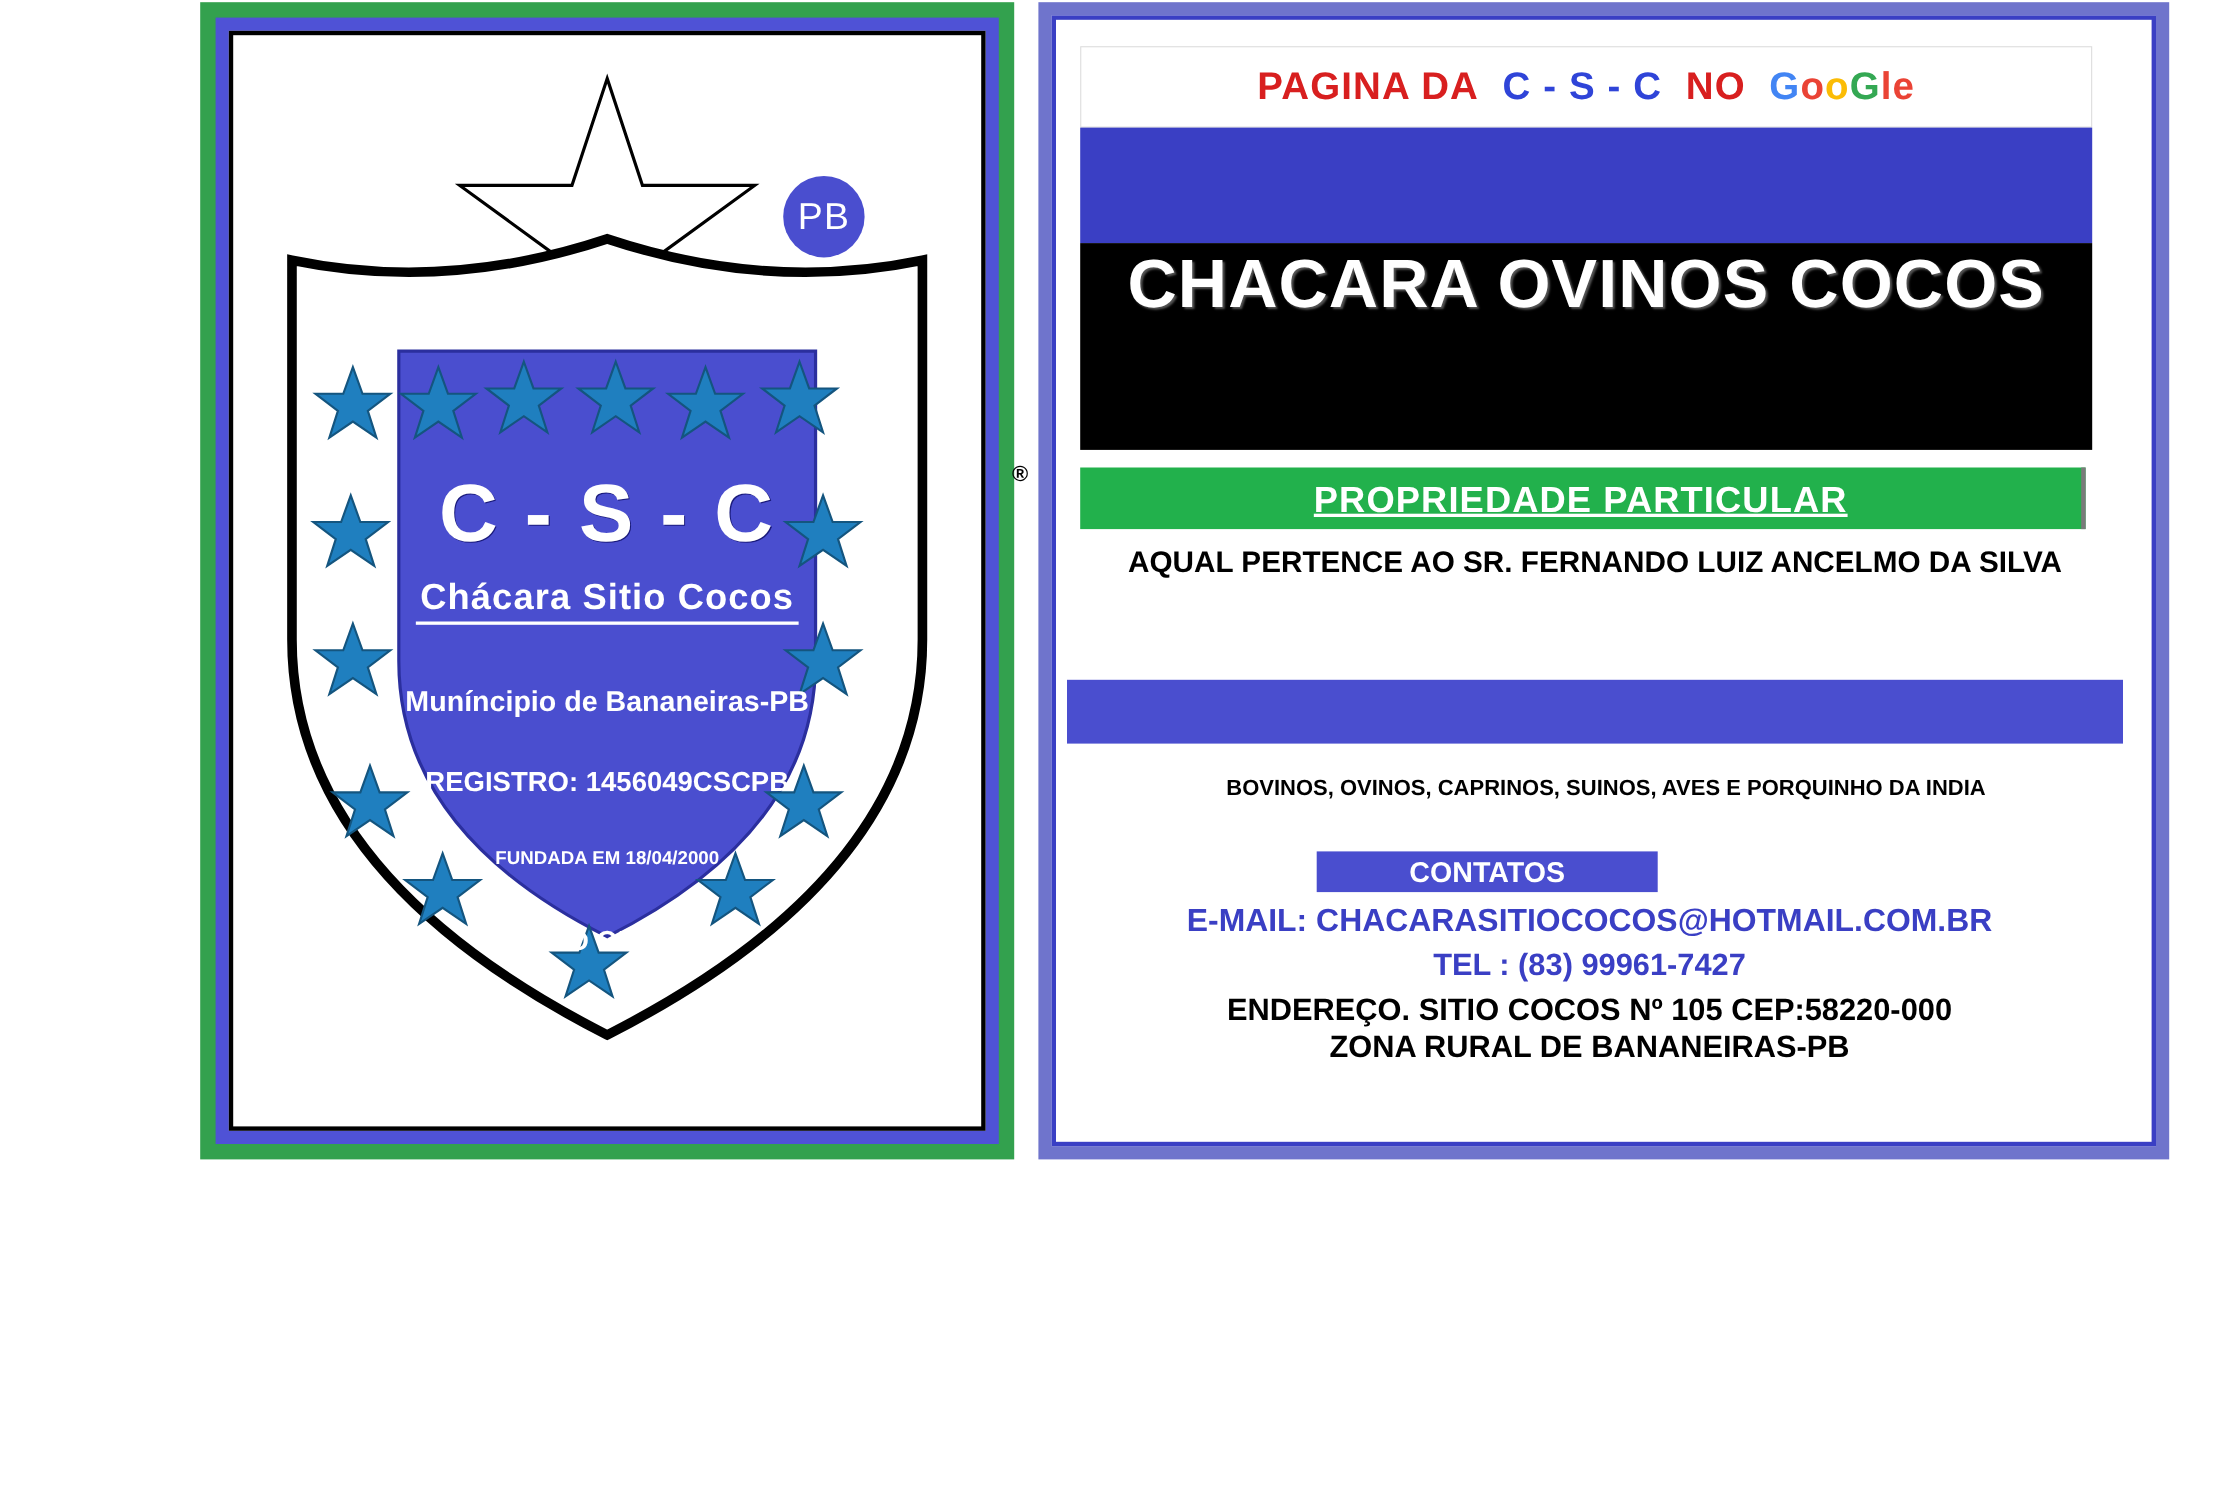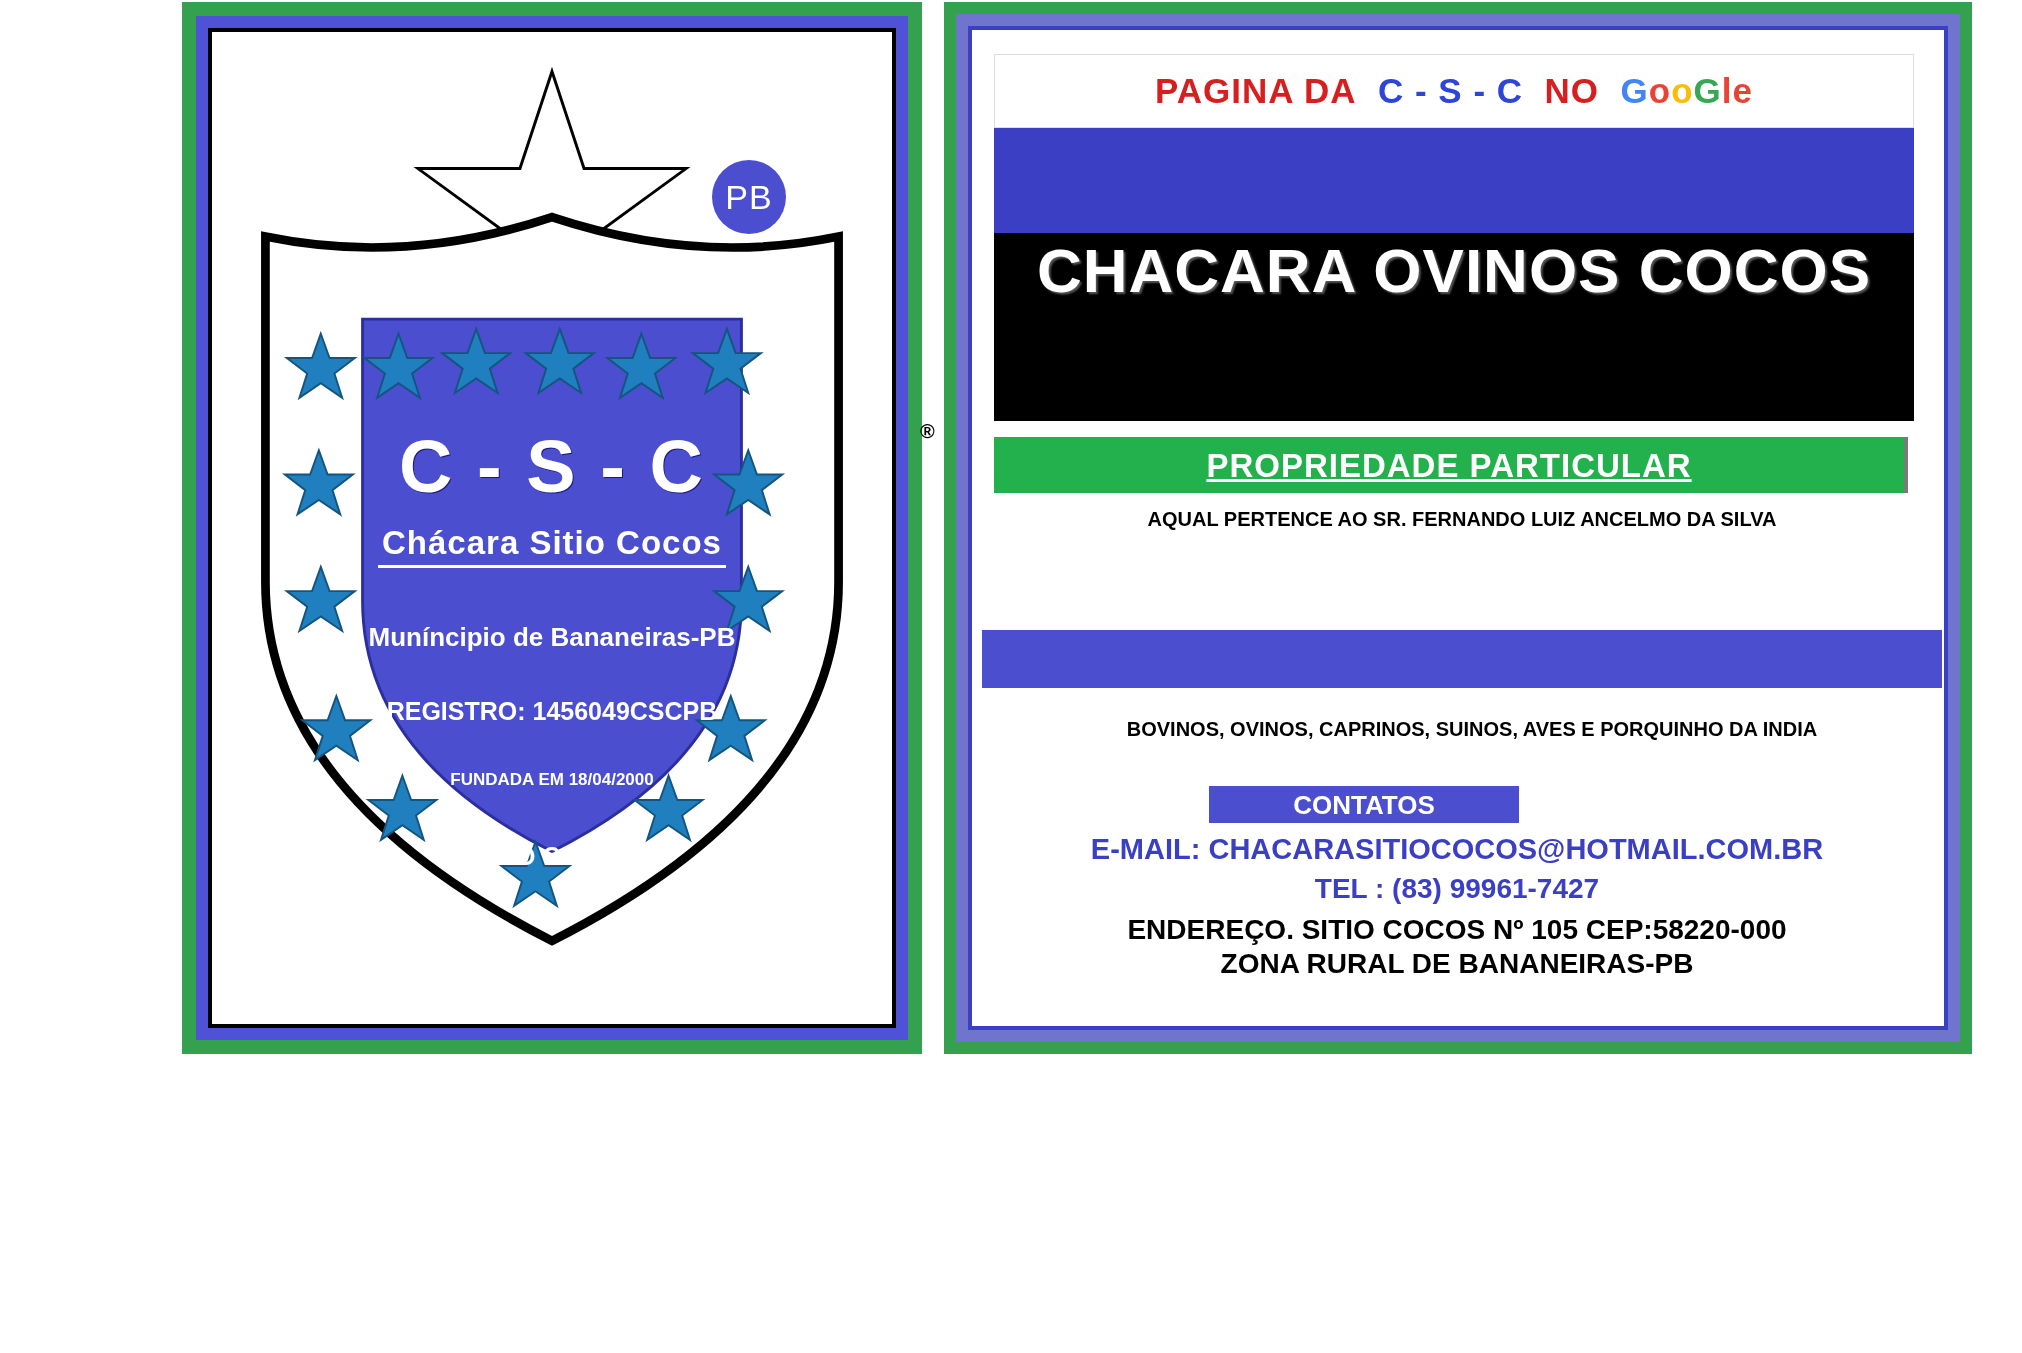--- a/index.html
+++ b/index.html
@@ -121,21 +121,21 @@
 
   
   .right-card {
     position: absolute;
     left: 944px;
     top: 2px;
     width: 1028px;
     height: 1052px;
     background: #33a14e;
     box-sizing: border-box;
-    padding: 12px;
+    padding: 0;
   }
   .right-card-inner1 {
     width: 100%;
     height: 100%;
     background: #6f74cc;
     box-sizing: border-box;
     padding: 12px;
   }
   .right-card-inner2 {
     width: 100%;
@@ -222,21 +222,21 @@
     text-decoration: underline;
   }
 
   .owner-line {
     position: absolute;
     left: 10px;
     top: 478px;
     width: 960px;
     text-align: center;
     font-weight: bold;
-    font-size: 20px;
+    font-size: 27px;
     color: #000000;
   }
 
   .objective-bar {
     position: absolute;
     left: 10px;
     top: 600px;
     width: 960px;
     height: 58px;
     background: #4a4ecf;

